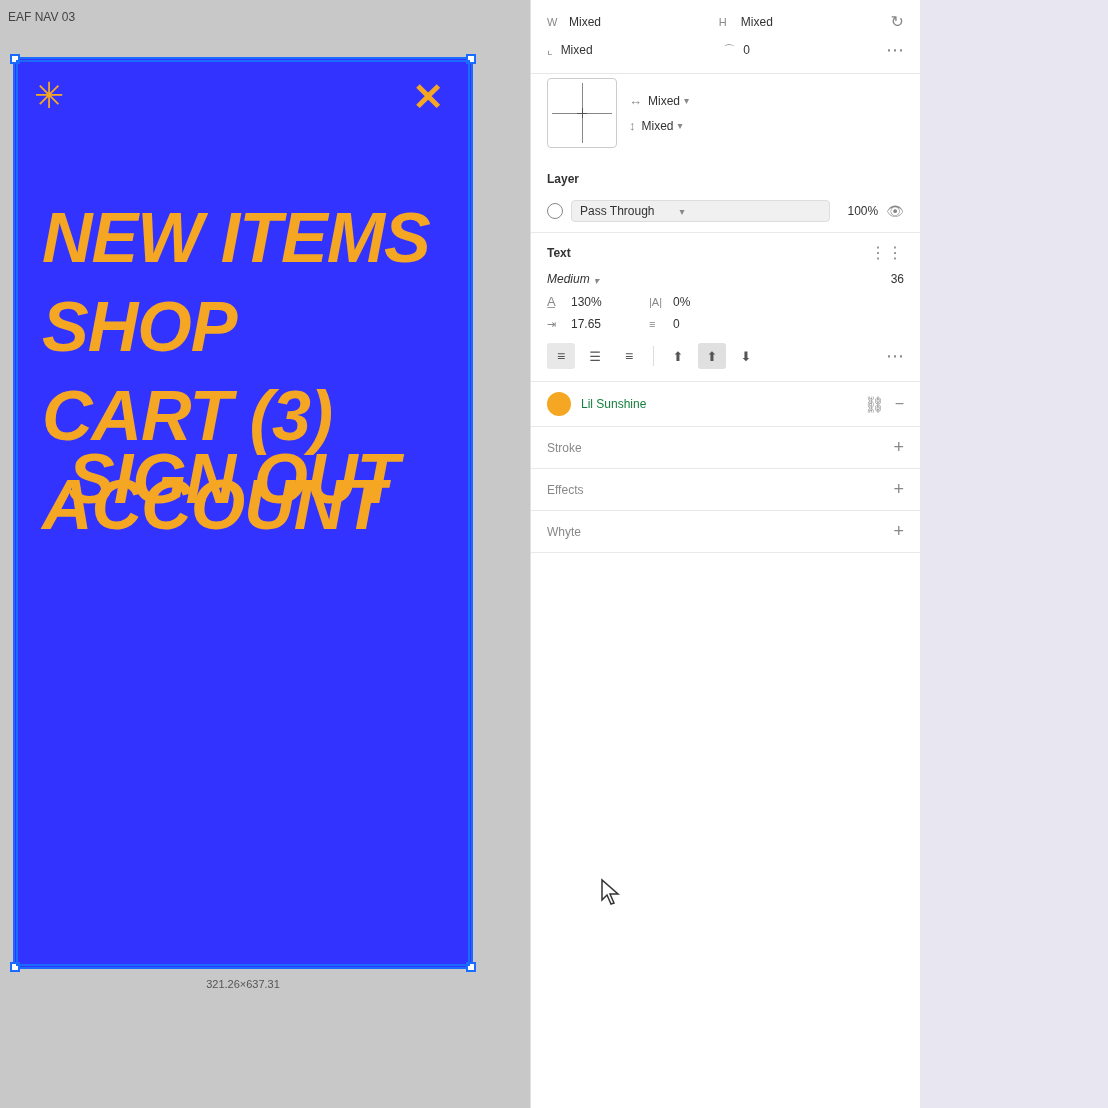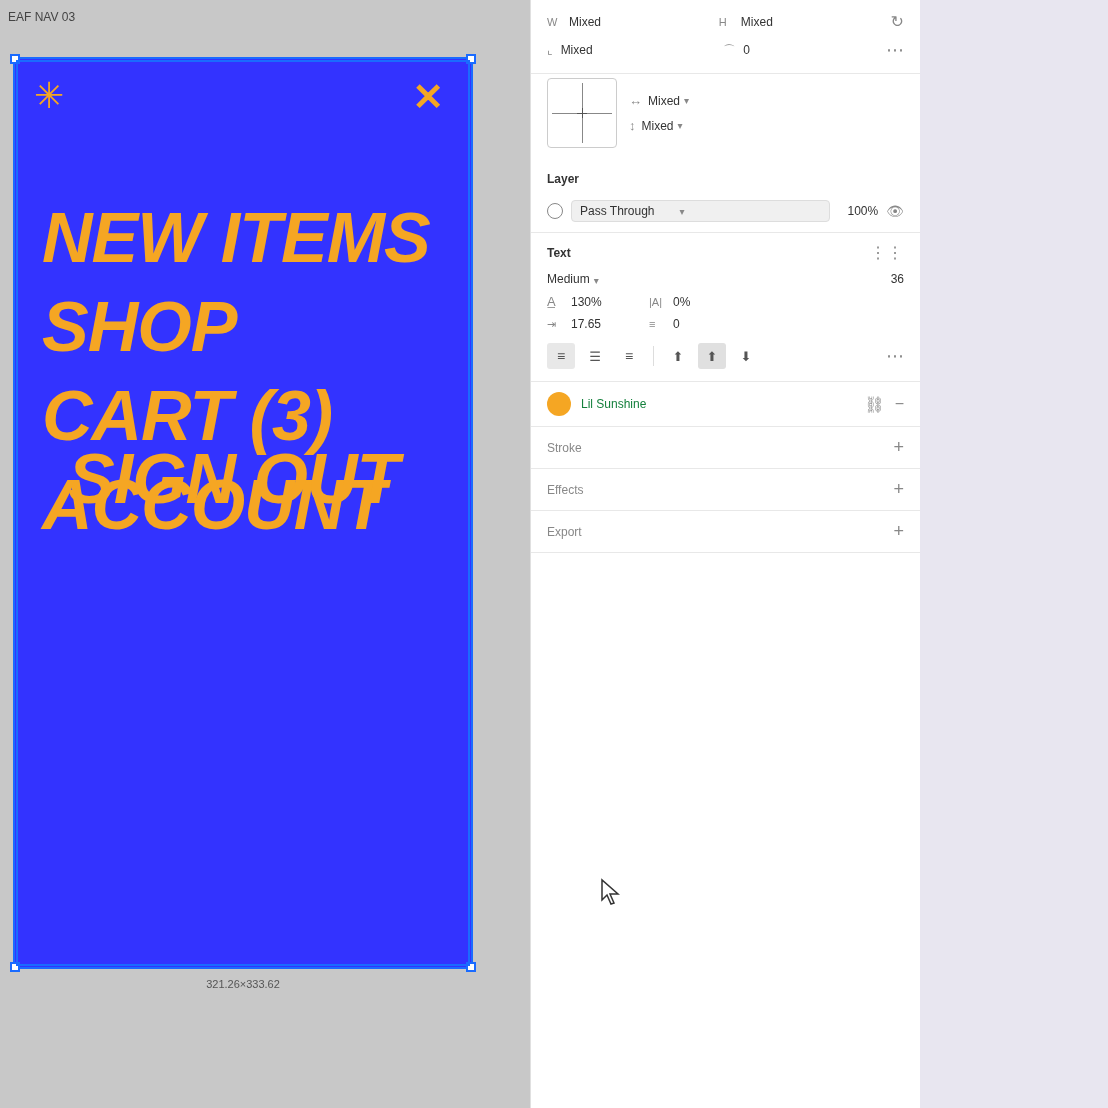--- a/index.html
+++ b/index.html
@@ -303,20 +303,21 @@
       gap: 8px;
       padding: 4px 16px;
     }
 
     .font-weight-select {
       display: flex;
       align-items: flex-end;
       gap: 4px;
       font-size: 12px;
       color: #333;
+      font-style: italic;
     }
 
     .font-size-val {
       font-size: 12px;
       color: #333;
       margin-left: auto;
     }
 
     .text-metric-row {
       display: flex;
@@ -478,21 +479,21 @@
     <div class="close-x">✕</div>
 
     <div class="nav-menu">
       <div class="nav-item">NEW ITEMS</div>
       <div class="nav-item">SHOP</div>
       <div class="nav-item">CART (3)</div>
       <div class="nav-item">ACCOUNT</div>
       <div class="nav-item" style="position:absolute; bottom: 26px; left: 26px;">SIGN OUT</div>
     </div>
 
-    <div class="frame-dimensions">321.26×333.62</div>
+    <div class="frame-dimensions">321.26×637.31</div>
   </div>
 </div>
 
 <div class="right-panel">
 
   <div class="properties-panel">
 
     <div class="prop-section">
       <div class="prop-row">
         <span class="prop-label">W</span>
@@ -613,21 +614,21 @@
 
     <div class="bottom-section">
       <div class="bottom-row">
         <span class="bottom-label">Effects</span>
         <span class="plus-icon">+</span>
       </div>
     </div>
 
     <div class="bottom-section">
       <div class="bottom-row">
-        <span class="bottom-label">Export</span>
+        <span class="bottom-label">Whyte</span>
         <span class="plus-icon">+</span>
       </div>
     </div>
 
   </div>
 
   <div class="right-strip"></div>
 
 </div>
 

